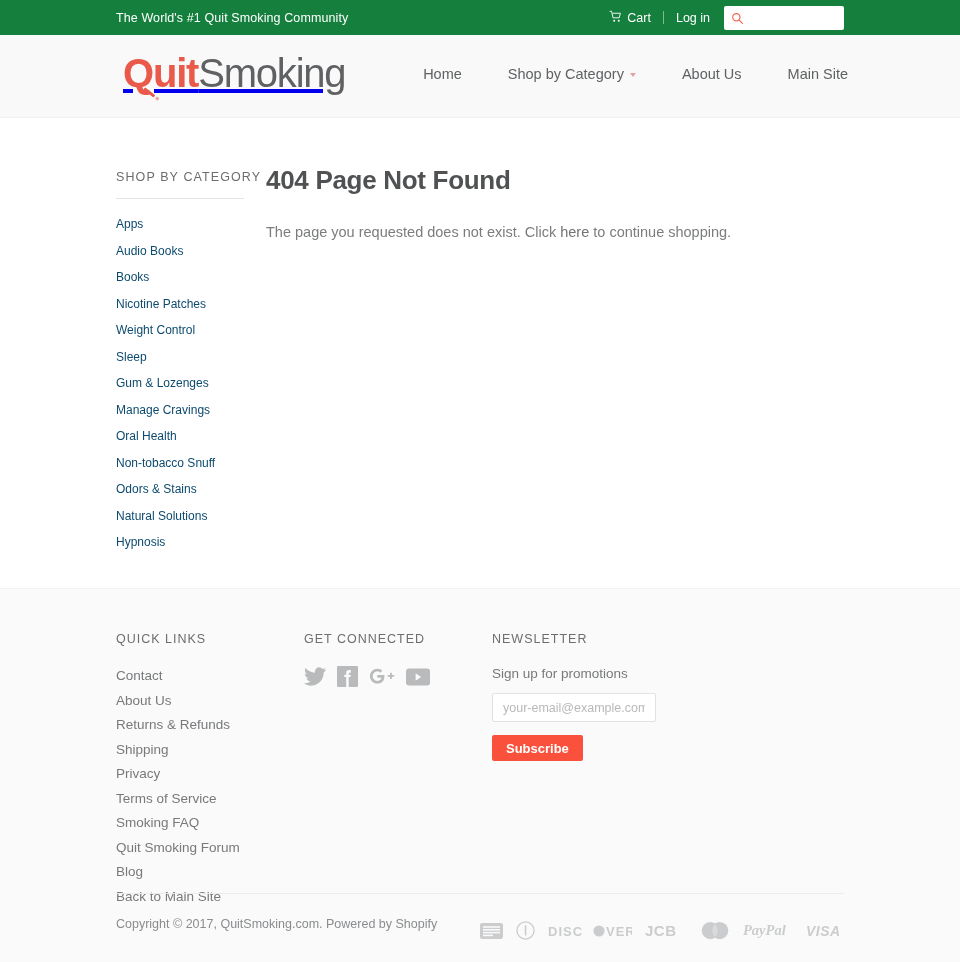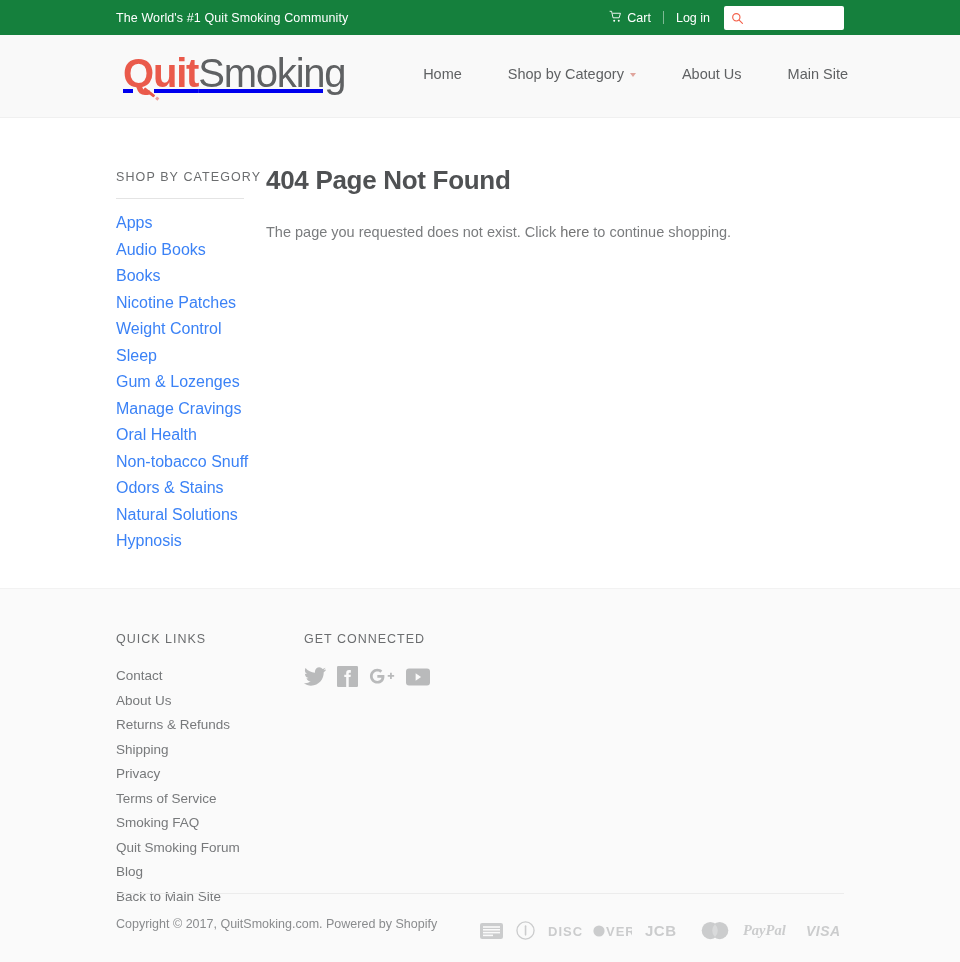--- a/index.html
+++ b/index.html
@@ -91,21 +91,21 @@
   .main { position: relative; height: 470px; background: #fff; }
   .sidebar { position: absolute; left: 116px; top: 52px; width: 150px; }
   .side-title {
     font-size: 12.5px; color: #6b6d6f; letter-spacing: 1.1px;
     padding-bottom: 14px;
   }
   .side-rule { width: 128px; height: 1px; background: #e4e4e4; margin-bottom: 15px; }
   .side-list { list-style: none; margin: 0; padding: 0; }
   .side-list li { margin-bottom: 8.5px; }
   .side-list a {
-    color: #3b82f6; font-size: 16px; text-decoration: none;
+    color: #0c4a6e; font-size: 12px; text-decoration: none;
     line-height: 15px; display: inline-block;
   }
 
   .content { position: absolute; left: 266px; top: 47px; width: 600px; }
   .page-title {
     font-size: 26px; color: #4f5153; font-weight: bold;
     margin: 0 0 26px 0; letter-spacing: -.3px;
   }
   .page-text { font-size: 14.5px; color: #7a7c7e; line-height: 20px; }
   .page-text a { color: #737373; text-decoration: none; }
@@ -290,20 +290,26 @@
           <a href="#">
             <svg width="24" height="18" viewBox="0 0 28 20">
               <rect width="28" height="20" rx="3.5" fill="#b9babb"></rect>
               <path d="M11.2 5.6l6.4 4.4-6.4 4.4z" fill="#fafafa"></path>
             </svg>
           </a>
         </div>
       </div>
 
 
+      <div class="fcol-4">
+        <div class="fhead">NEWSLETTER</div>
+        <div class="nl-sub">Sign up for promotions</div>
+        <input class="nl-input" type="email" value="" placeholder="your-email@example.com" style="">
+        <div><button class="nl-btn">Subscribe</button></div>
+      </div>
 
     </div>
 
     <div class="foot-rule"></div>
 
     <div class="copyright">Copyright © 2017, QuitSmoking.com. Powered by Shopify</div>
 
     <div class="payments">
       <span class="pay">
         <svg width="23" height="16" viewBox="0 0 23 16">

